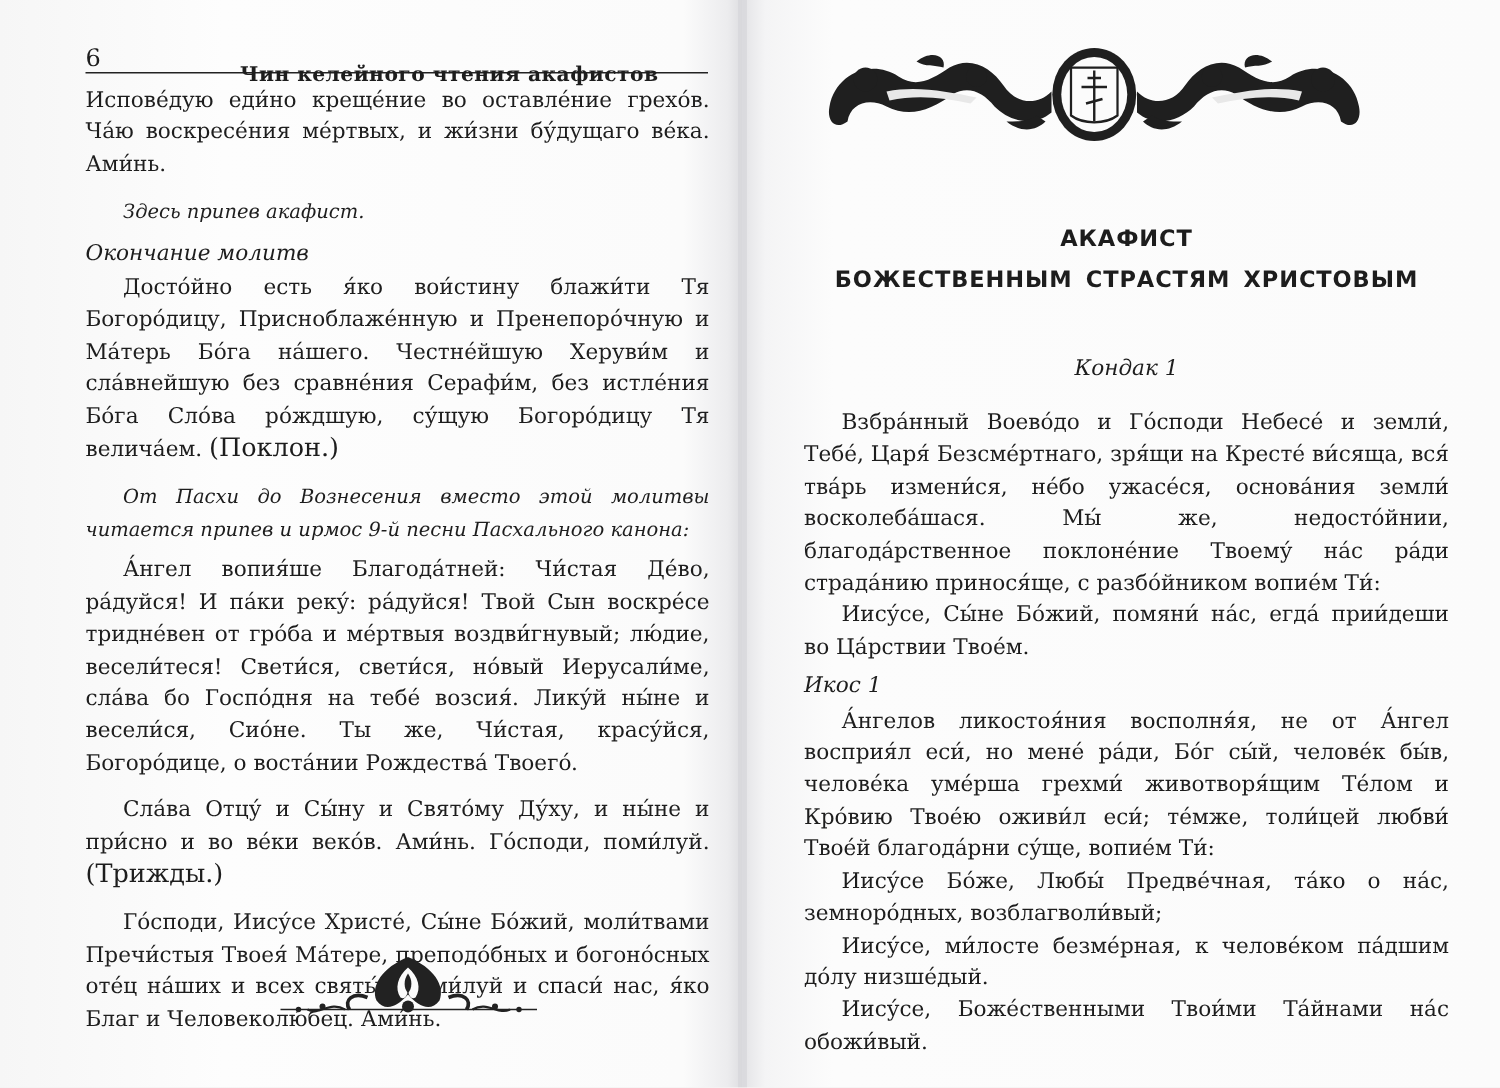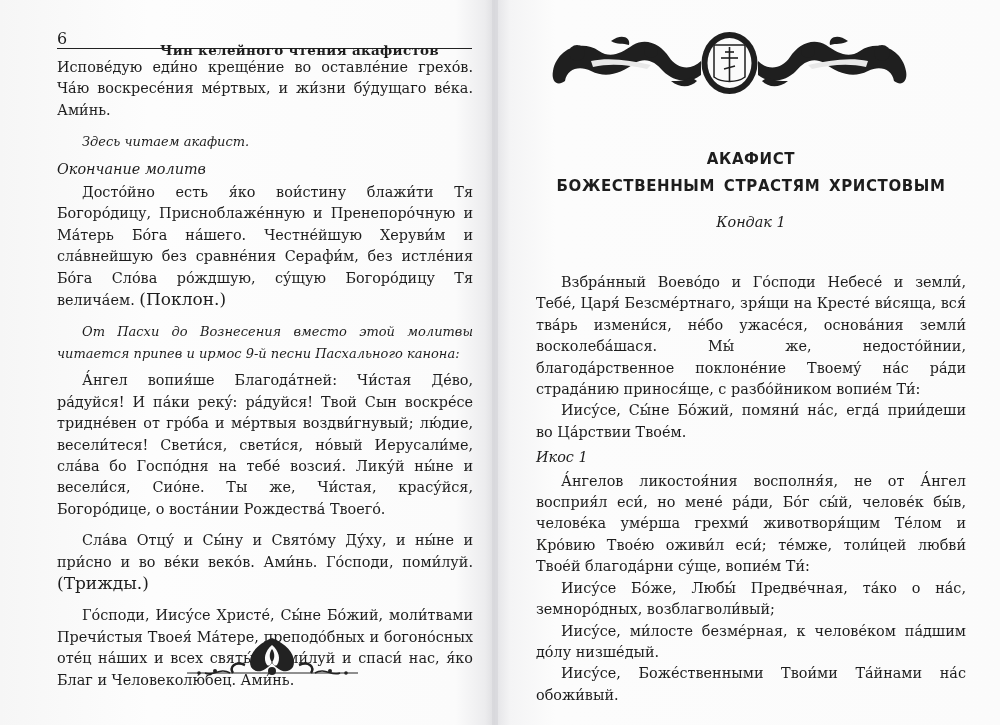--- a/index.html
+++ b/index.html
@@ -30,39 +30,39 @@
   .subhead { font-style: italic; text-align: left; font-size: 14.4px; margin: 4px 0 2px 0; }
   .rubric { font-size: 17px; }
   .gap { height: 10px; }
 
   .ornament-top { position: absolute; left: 551px; top: 31px; width: 357px; height: 64px; }
   .ornament-bottom { position: absolute; left: 185px; top: 633px; width: 175px; height: 50px; }
 
   .title-block { position: absolute; left: 536px; top: 150px; width: 430px; text-align: center; font-family: "DejaVu Sans", "Liberation Sans", sans-serif; }
   .title-1 { font-size: 15px; font-weight: bold; letter-spacing: .6px; text-align: center; }
   .title-2 { font-size: 15px; font-weight: bold; letter-spacing: .6px; margin-top: 9px; word-spacing: 3px; }
-  .kondak1 { position: absolute; left: 536px; top: 214px; width: 430px; text-align: center; font-style: italic; font-size: 14.4px; }
+  .kondak1 { position: absolute; left: 536px; top: 238px; width: 430px; text-align: center; font-style: italic; font-size: 14.4px; }
 </style>
 </head>
 <body>
 
 <div class="spread">
   <div class="page page-left"></div>
   <div class="page page-right"></div>
 </div>
 <div class="gutter"></div>
 
 <div class="running-head">
   <span class="page-num">6</span>
   <span class="head-title">Чин келейного чтения акафистов</span>
 </div>
 
 <div class="col col-left">
   <p class="para">Исповéдую еди́но крещéние во оставлéние грехóв. Ча́ю воскресéния мéртвых, и жи́зни бу́дущаго вéка. Ами́нь.</p>
-  <p class="note ind">Здесь читаем акафист.</p>
+  <p class="note ind">Здесь припев акафист.</p>
   <p class="subhead">Окончание молитв</p>
   <p class="para ind"><span>Достóйно есть я́ко вои́стину блажи́ти Тя Богорóдицу, Присноблажéнную и Пренепорóчную и Ма́терь Бóга на́шего. Честнéйшую Херуви́м и сла́внейшую без сравнéния Серафи́м, без истлéния Бóга Слóва рóждшую, су́щую Богорóдицу Тя велича́ем.</span> <span class="rubric">(Поклон.)</span></p>
   <p class="note ind">От Пасхи до Вознесения вместо этой молитвы читается припев и ирмос 9-й песни Пасхального канона:</p>
   <p class="para ind">А́нгел вопия́ше Благода́тней: Чи́стая Дéво, ра́дуйся! И па́ки рекý: ра́дуйся! Твой Сын воскрéсе тридне́вен от грóба и мéртвыя воздви́гнувый; лю́дие, весели́теся! Свети́ся, свети́ся, нóвый Иерусали́ме, сла́ва бо Госпóдня на тебé возсия́. Лику́й ны́не и весели́ся, Сиóне. Ты же, Чи́стая, красу́йся, Богорóдице, о воста́нии Рождества́ Твоегó.</p>
   <div class="gap"></div>
   <p class="para ind"><span>Сла́ва Отцу́ и Сы́ну и Святóму Ду́ху, и ны́не и при́сно и во вéки векóв. Ами́нь. Гóсподи, поми́луй.</span> <span class="rubric">(Трижды.)</span></p>
   <div class="gap"></div>
   <p class="para ind">Гóсподи, Иису́се Христé, Сы́не Бóжий, моли́твами Пречи́стыя Твоея́ Ма́тере, преподóбных и богонóсных отéц на́ших и всех святы́х поми́луй и спаси́ нас, я́ко Благ и Человеколю́бец. Ами́нь.</p>
 </div>
 

